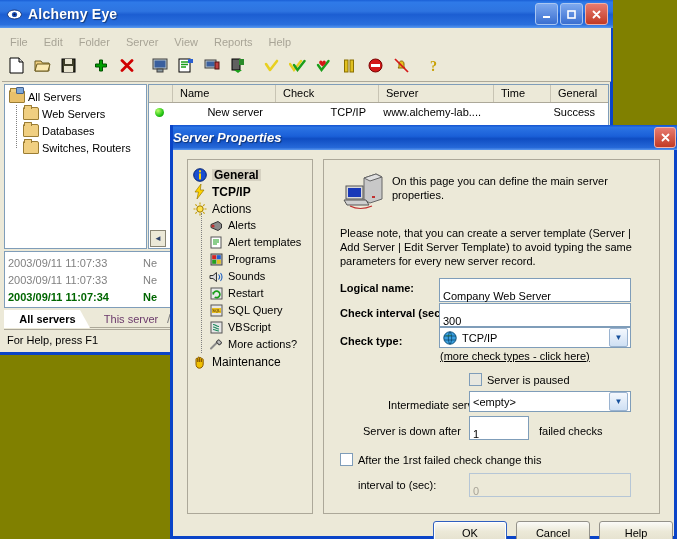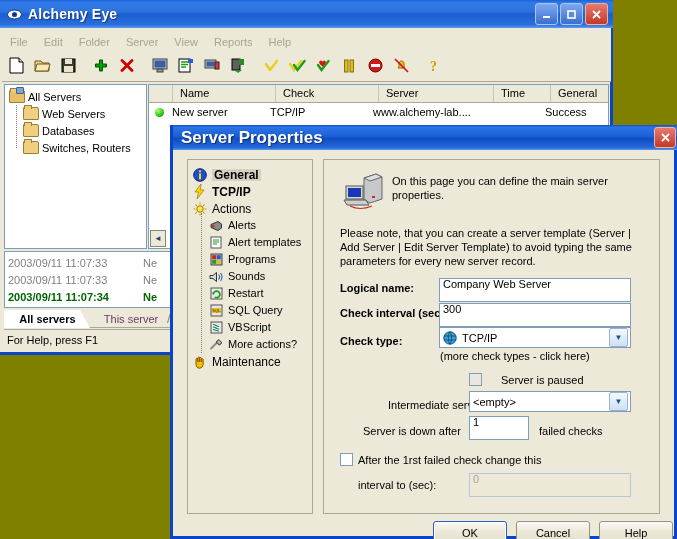--- a/index.html
+++ b/index.html
@@ -99,21 +99,21 @@
   .listwrap{
     position:absolute;left:148px;top:84px;width:461px;height:165px;
     background:#fff;border:1px solid #7f9db9;box-sizing:border-box;overflow:hidden;
   }
   .lv-head{display:flex;height:17px;background:#ece9d8;border-bottom:1px solid #aca899;}
   .lv-th{
     font-size:11px;color:#000;padding:2px 0 0 7px;
     border-right:1px solid #c8c4b4;box-sizing:border-box;height:17px;
   }
   .lv-row{display:flex;height:18px;align-items:center;font-size:11px;}
-  .lv-td{padding-left:7px;box-sizing:border-box;overflow:hidden;white-space:nowrap;}
+  .lv-td{padding-left:7px;box-sizing:border-box;overflow:hidden;white-space:nowrap;text-align:right;}
   .dot{
     width:9px;height:9px;border-radius:50%;
     background:radial-gradient(circle at 33% 30%,#b8ff6a,#23c413 60%,#0f7a08);
     margin-left:6px;margin-right:4px;
   }
   
   .splitscroll{
     position:absolute;left:150px;top:230px;width:16px;height:17px;
     background:#ece9d8;border:1px solid #8a8675;box-sizing:border-box;
     display:flex;align-items:center;justify-content:center;
@@ -162,22 +162,23 @@
     background:#ece9d8;
     border:3px solid #0a44c8;border-top:none;
     box-sizing:border-box;
   }
   .dlg-title{
     position:absolute;left:0;top:0;width:507px;height:25px;
     background:linear-gradient(180deg,#1452cf 0%,#2b74e4 10%,#1a5fd8 45%,#0f4dc2 55%,#2568d8 90%,#5b98ee 100%);
     display:flex;align-items:center;box-sizing:border-box;
   }
   .dlg-title-text{
-    color:#fff;font-size:17px;font-weight:bold;margin-left:8px;
+    color:#fff;font-size:13px;font-weight:bold;margin-left:0;
     text-shadow:1px 1px 1px rgba(0,0,0,.45);
+    font-style:italic;
   }
   .dlg-close{
     margin-left:auto;margin-right:4px;width:20px;height:19px;border-radius:3px;
     background:linear-gradient(180deg,#e77b70,#c23a24);
     border:1px solid #f2b4aa;
     display:flex;align-items:center;justify-content:center;
     color:#fff;font-size:12px;font-weight:bold;line-height:1;
   }
   .dlg-body{position:absolute;left:0;top:25px;width:501px;height:386px;}
   
@@ -206,36 +207,36 @@
   }
   .note-txt{
     position:absolute;left:16px;top:66px;width:310px;font-size:11px;color:#000;line-height:14px;
   }
   .frow{position:absolute;display:flex;align-items:center;}
   .flabel{font-size:11px;color:#000;font-weight:bold;}
   .flabel.norm{font-weight:normal;}
   .fin{
     background:#fff;border:1px solid #7f9db9;box-sizing:border-box;
     font-family:"Liberation Sans", sans-serif;font-size:11px;color:#000;
-    padding:11px 3px;height:19px;display:flex;align-items:flex-end;
+    padding:11px 3px;height:19px;display:flex;align-items:flex-start;
   }
   .fin.dis{background:#ece9d8;color:#a8a498;border-color:#b6c6d6;}
   .fcombo{
     background:#fff;border:1px solid #7f9db9;box-sizing:border-box;height:21px;
     display:flex;align-items:center;font-size:11px;padding-left:3px;
   }
   .fcombo .arrow{
     margin-left:auto;width:17px;height:17px;margin-right:2px;
     background:linear-gradient(180deg,#f4f8fd,#cfe0f4);
     border:1px solid #9ab3d0;border-radius:2px;
     display:flex;align-items:center;justify-content:center;
     font-size:8px;color:#16509c;
   }
   .link{
-    font-size:11px;color:#000;
+    font-size:11px;color:#000;text-decoration:underline;
   }
   .cb{
     width:13px;height:13px;background:#fff;border:1px solid #7f9db9;box-sizing:border-box;
     display:inline-block;vertical-align:middle;
   }
   .cb.g{background:#e8e8e0;}
   
   .dlg-btns{position:absolute;left:0;top:371px;width:501px;height:30px;}
   .btn{
     position:absolute;top:0;width:74px;height:23px;
@@ -658,21 +659,21 @@
         </span>
         <span>TCP/IP</span>
         <span class="arrow">▼</span>
       </div>
       <div style="position:absolute;left:116px;top:190px;">
         <span class="link">(more check types - click here)</span>
       </div>
 
       <div class="frow" style="left:145px;top:213px;align-items:center;">
         <span class="cb g"></span>
-        <span class="flabel norm" style="margin-left:19px;">Server is paused</span>
+        <span class="flabel norm" style="margin-left:5px;">Server is paused</span>
       </div>
 
       <div class="frow" style="left:32px;top:239px;margin-left:32px;">
         <span class="flabel norm">Intermediate server:</span>
       </div>
       <div class="fcombo" style="position:absolute;left:145px;top:231px;width:162px;">
         <span>&lt;empty&gt;</span>
         <span class="arrow">▼</span>
       </div>
 

